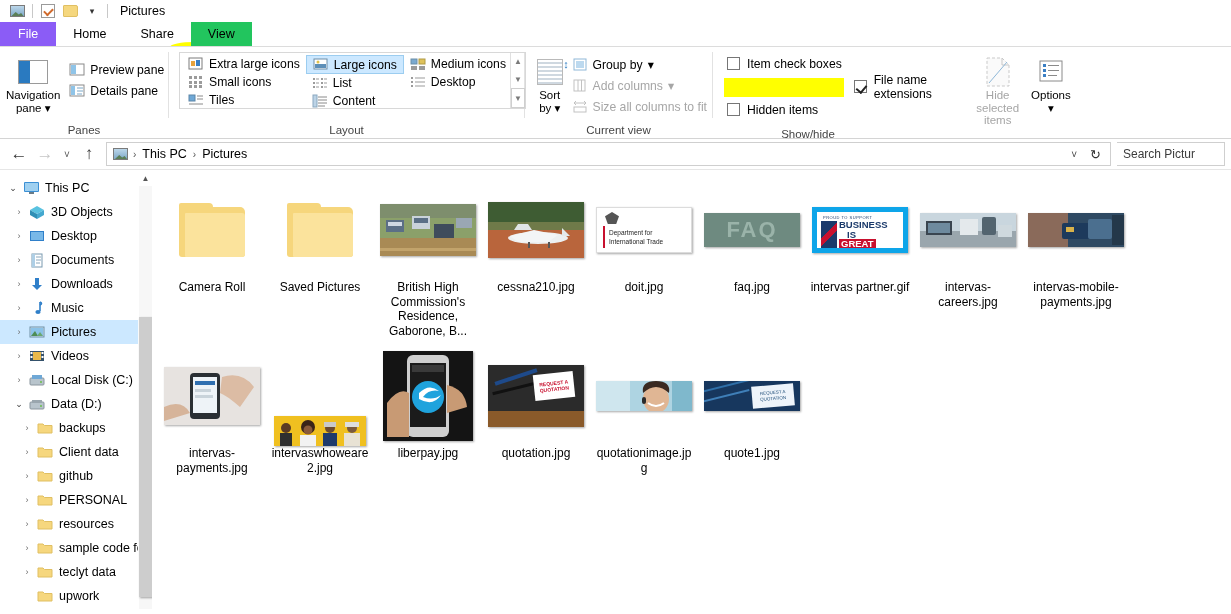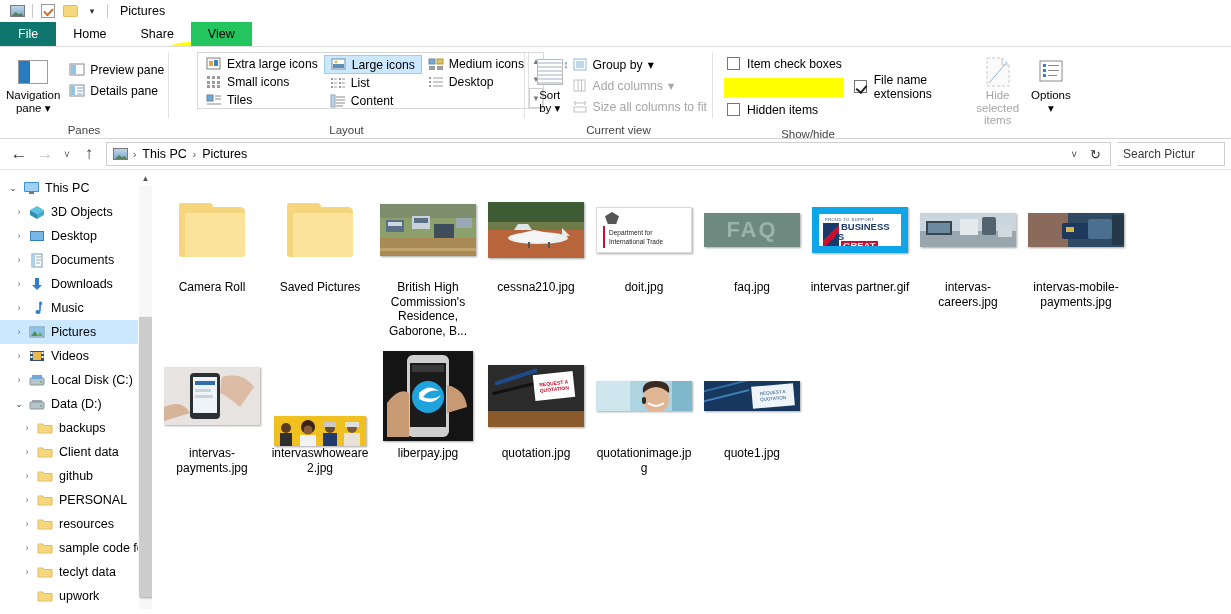--- a/index.html
+++ b/index.html
@@ -31,21 +31,21 @@
   .mini-folder{width:15px;height:12px;background:#f5d77e;border:1px solid #e0bf62;border-radius:1px 2px 2px 1px;}
   .qa-caret{font-size:9px;color:#333;}
   .title-text{ font-size:12.5px; margin-left:8px; color:#000; }
 
   
   .tabs { height:24px; display:flex; align-items:flex-end; background:#fff; position:relative; }
   .tab {
     height:24px; line-height:24px; padding:0 17px; font-size:12.5px; color:#000;
     position:relative;
   }
-  .tab.file { background:#0f766e; color:#fff; padding:0 18px;margin-top:27px; }
+  .tab.file { background:#8b5cf6; color:#fff; padding:0 18px;margin-top:27px; }
   .tab.active-hl { background:#22c55e; }
   .tab-hl-blob {
     position:absolute; left:170px; top:20px; width:62px; height:12px;
     background:#ffff00; border-radius:40% 40% 50% 50%; z-index:0;
   }
 
   
   .ribbon {
     height:93px; background:#fff; border-top:1px solid #dcdcdc; border-bottom:1px solid #d4d4d4;
     display:flex; position:relative;
@@ -63,21 +63,21 @@
   .navpane-ico i{display:block;width:11px;background:#2a7ac0;}
   .navpane-ico u{display:block;flex:1;background:#fff;}
 
   
   .cmdcol { display:flex; flex-direction:column; gap:2px; padding-top:2px; }
   .cmd { display:flex; align-items:center; gap:5px; height:19px; padding:0 5px; font-size:12.2px; white-space:nowrap; }
   .cmd.disabled { color:#a6a6a6; }
   .ico16 { width:16px; height:15px; flex:0 0 16px; position:relative; }
 
   
-  .gallery { border:1px solid #d8d8d8; display:flex; height:57px;margin-left:18px; }
+  .gallery { border:1px solid #d8d8d8; display:flex; height:57px; }
   .gal-items{display:flex;flex-wrap:wrap;flex-direction:column;height:57px;padding:2px 0 0 2px;width:330px;}
   .gal-item{height:18px;display:flex;align-items:center;gap:5px;font-size:12.2px;padding:0 6px;white-space:nowrap;}
   .gal-item.sel{background:#cce8ff;border:1px solid #9ccdf0;height:19px;}
   .gal-scroll{width:15px;border-left:1px solid #e0e0e0;display:flex;flex-direction:column;}
   .gal-scroll div{flex:1;display:flex;align-items:center;justify-content:center;font-size:8px;color:#7a7a7a;}
   .gal-scroll div:last-child{border:1px solid #cfcfcf;}
 
   
   .chk { display:flex; align-items:center; gap:7px; height:21px; font-size:12.2px; padding:0 4px; position:relative; }
   .cbox { width:13px; height:13px; border:1px solid #767676; background:#fff; position:relative; flex:0 0 13px; }
@@ -725,25 +725,25 @@
           <div class="thumbwrap">
             <div class="thumb" style="width:96px;height:34px;background:#6e8a80;display:flex;align-items:center;justify-content:center;">
               <span style="font-size:22px;font-weight:bold;color:#9ab3a9;letter-spacing:2px;font-family:'Liberation Sans',sans-serif;">FAQ</span>
             </div>
           </div>
           <div class="name"><span class="hl">faq.jpg</span></div>
         </div>
 
         <div class="cell">
           <div class="thumbwrap">
-            <div class="thumb" style="width:96px;height:46px;background:#fff;border:7px solid #0ea5e9;position:relative;overflow:hidden;">
+            <div class="thumb" style="width:96px;height:46px;background:#fff;border:5px solid #0ea5e9;position:relative;overflow:hidden;">
               <div style="position:absolute;left:6px;top:3px;font-size:4px;color:#1b3a6b;letter-spacing:.5px;">PROUD TO SUPPORT</div>
               <div style="position:absolute;left:4px;top:9px;width:16px;height:27px;background:linear-gradient(135deg,#1b3a6b 40%,#c8102e 40% 60%,#1b3a6b 60%);"></div>
               <div style="position:absolute;left:22px;top:8px;font-size:9.5px;font-weight:bold;color:#1b3a6b;line-height:9.5px;">BUSINESS</div>
-              <div style="position:absolute;left:16px;top:18px;font-size:9.5px;font-weight:bold;color:#1b3a6b;line-height:9.5px;">IS</div>
+              <div style="position:absolute;left:30px;top:18px;font-size:9.5px;font-weight:bold;color:#1b3a6b;line-height:9.5px;">IS</div>
               <div style="position:absolute;left:22px;top:27px;font-size:9.5px;font-weight:bold;color:#fff;background:#c8102e;padding:0 2px;line-height:10px;">GREAT</div>
               <div style="position:absolute;left:6px;top:39px;font-size:3.5px;color:#1b3a6b;">BRITAIN &amp; NORTHERN IRELAND</div>
             </div>
           </div>
           <div class="name">intervas partner.gif</div>
         </div>
 
         <div class="cell">
           <div class="thumbwrap">
             <svg class="thumb" width="96" height="34">

